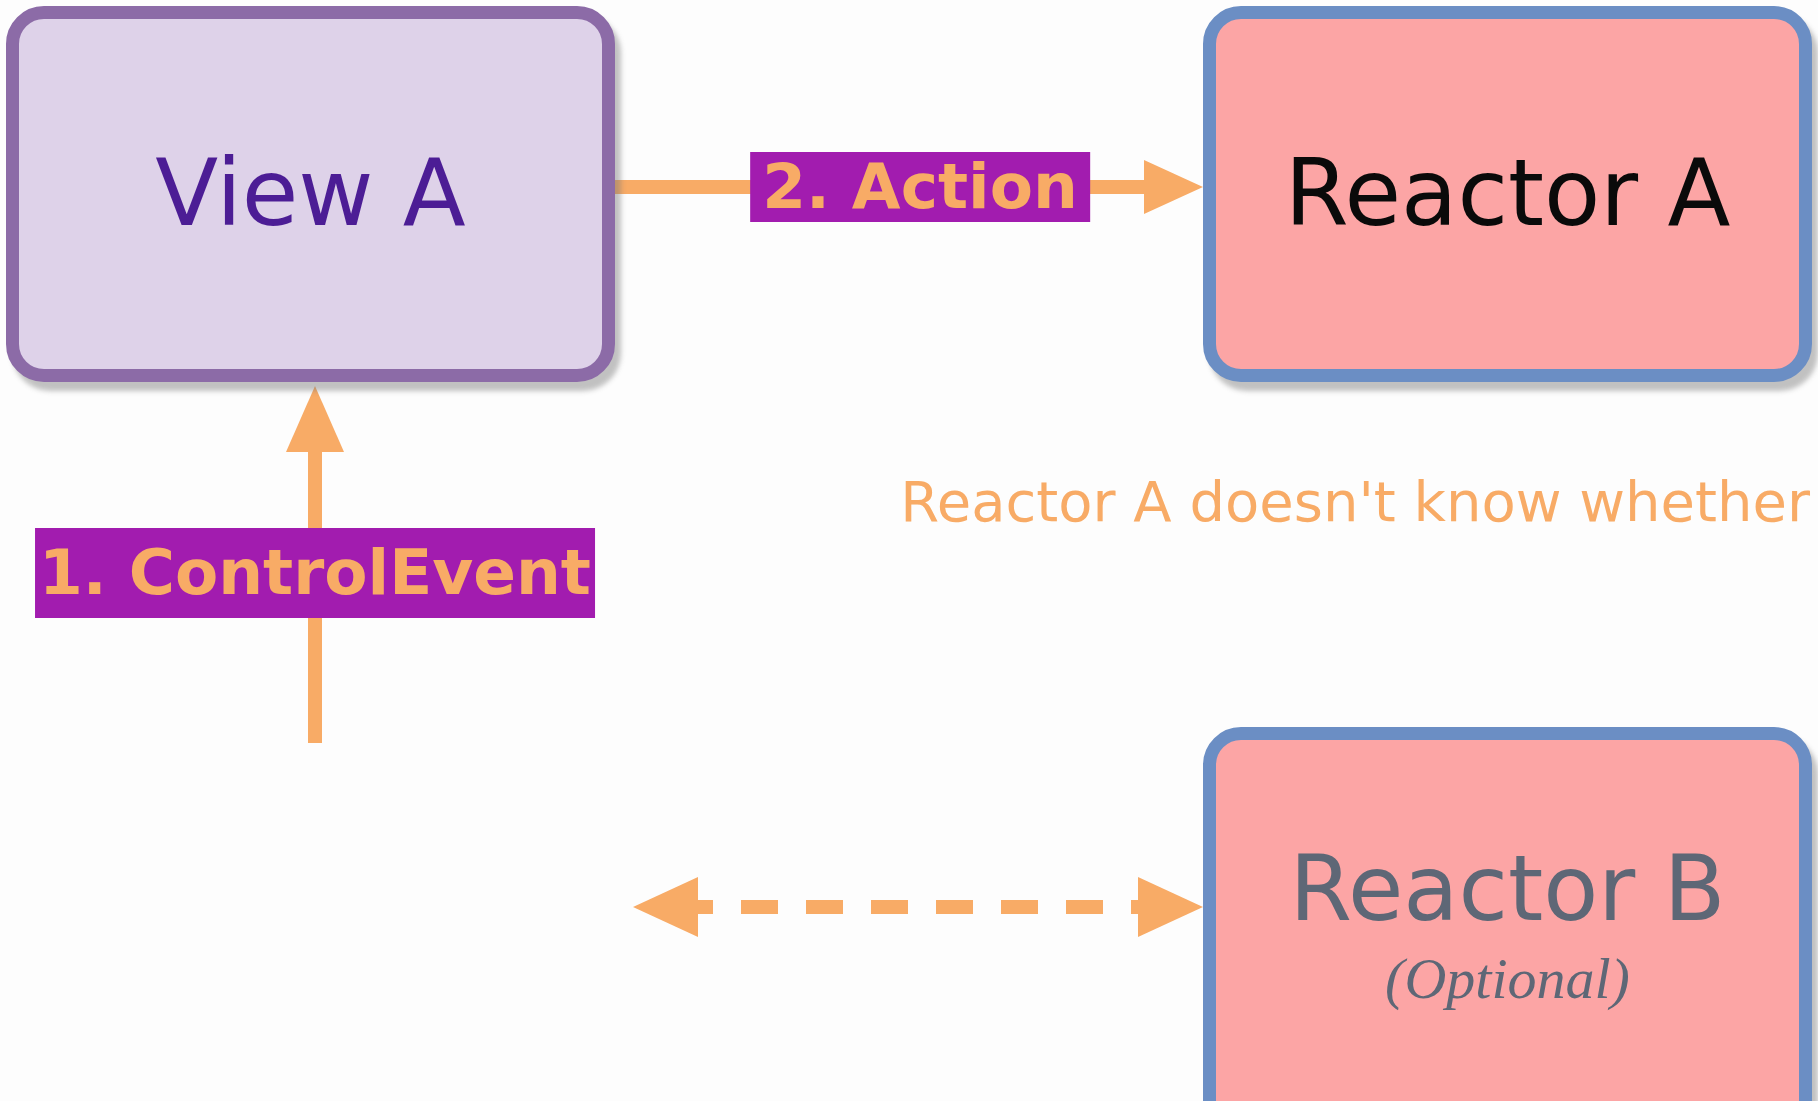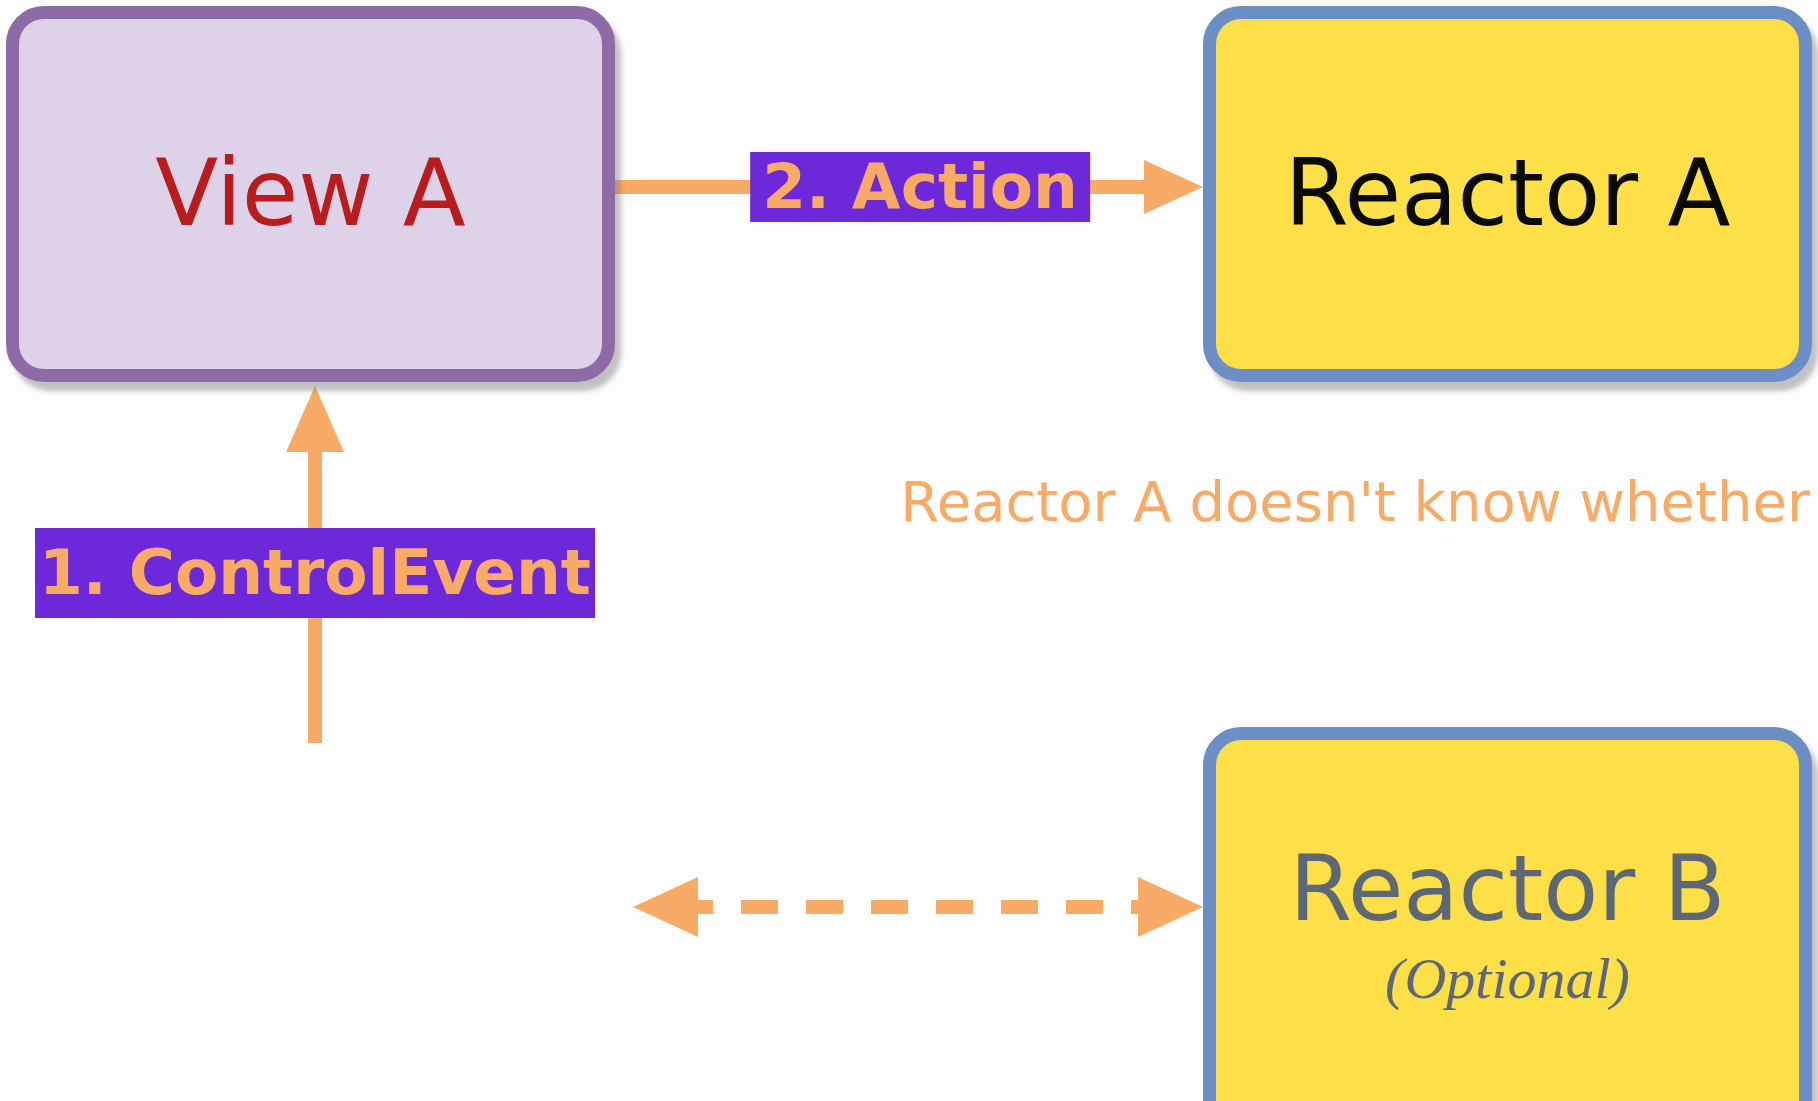--- a/index.html
+++ b/index.html
@@ -27,24 +27,24 @@
     border-radius: 38px;
     display: flex;
     flex-direction: column;
     align-items: center;
     justify-content: center;
     box-shadow: 6px 9px 5px rgba(120,120,120,0.45);
   }
   .node.view {
     background: #DED2E9;
     border: 13px solid #8C6BA7;
-    color: #b91c1c;
+    color: #4c1d95;
   }
   .node.reactor {
-    background: #fde047;
+    background: #fca5a5;
     border: 13px solid #6B8EC4;
     color: #0A0A0A;
   }
   .node-label {
     font-size: 92px;
     line-height: 1.05;
     white-space: nowrap;
   }
   #view-a   { left: 6px;    top: 6px;   width: 609px; height: 376px; }
   #reactor-a{ left: 1203px; top: 6px;   width: 609px; height: 376px; }
@@ -54,21 +54,21 @@
   #reactor-b .node-label    { color: #5E6776; font-size: 90px; line-height: 98px; }
   #reactor-b .node-sublabel { color: #5E6776; font-size: 58px; line-height: 82px;
                               font-style: italic; white-space: nowrap; font-family: Liberation Serif, serif; }
   .edge-label {
     position: absolute;
     color: #F8AB66;
     font-weight: bold;
     font-size: 63px;
     line-height: 70px;
     white-space: nowrap;
-    background: #6d28d9;
+    background: #a21caf;
     text-align: center;
   }
   #label-control-event {
     left: 315px; top: 528px;
     transform: translateX(-50%);
     padding: 10px 4px;
   }
   #label-action {
     left: 920px; top: 152px;
     transform: translateX(-50%);

